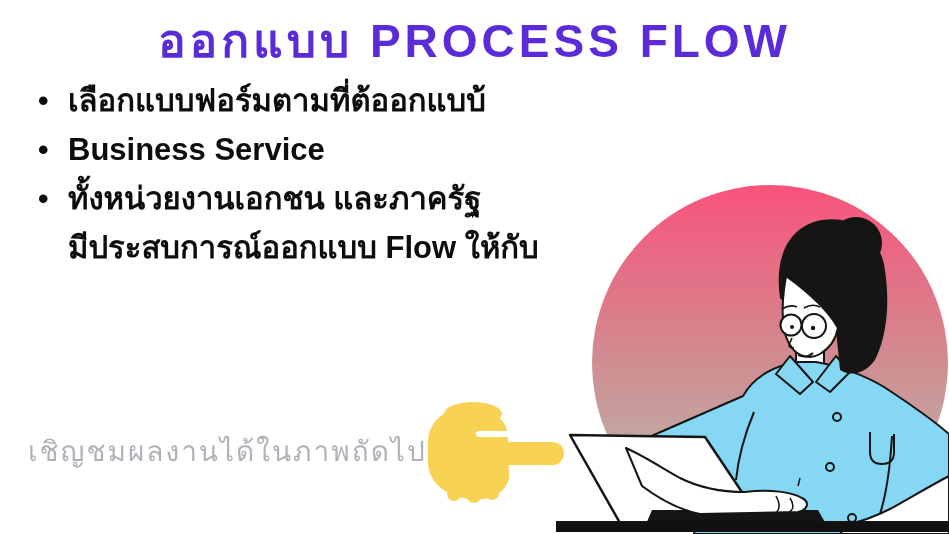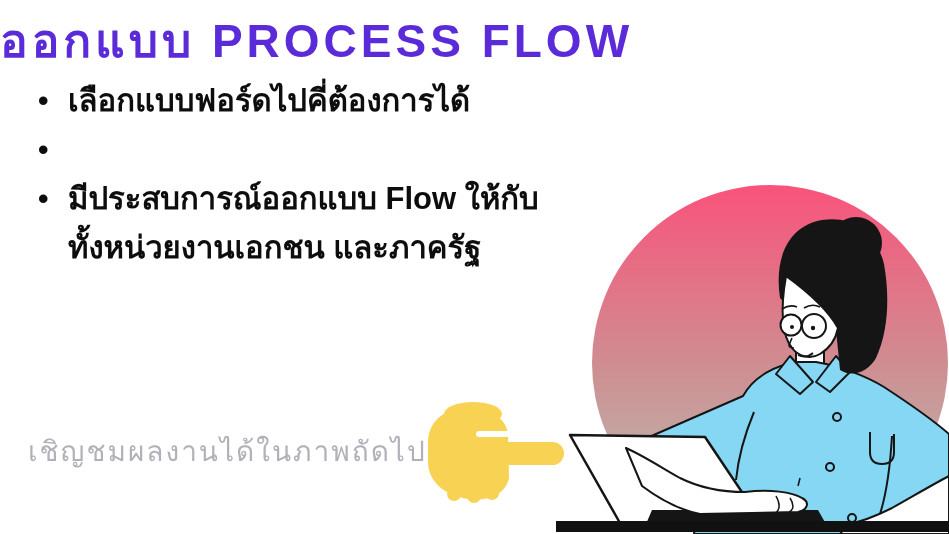--- a/index.html
+++ b/index.html
@@ -1,21 +1,21 @@
 <!DOCTYPE html>
 <html><head>
 <meta charset="utf-8">
 <style>
   html,body{margin:0;padding:0;background:#e8e8e8;}
   .slide{
     position:relative;width:949px;height:534px;background:#ffffff;overflow:hidden;
     font-family:"Liberation Sans","DejaVu Sans",sans-serif;
   }
   .title{
-    position:absolute;top:4px;left:0;width:949px;
+    position:absolute;top:4px;left:0;width:949px;text-align:center;
     font-size:46px;font-weight:800;letter-spacing:4px;color:#5B2BD9;
     white-space:nowrap;margin:0;
   }
   .bullets{
     position:absolute;left:38px;top:76px;width:905px;margin:0;padding:0;list-style:none;
     color:#0d0d0d;font-size:31px;font-weight:700;line-height:49px;
   }
   .bullet{display:flex;align-items:flex-start;}
   .dot{flex:0 0 auto;width:30px;font-size:30px;line-height:49px;}
   .blines{flex:1 1 auto;}
@@ -31,33 +31,34 @@
 <body>
 
 <div class="slide">
 
   <h1 class="title">ออกแบบ PROCESS FLOW</h1>
 
   <ul class="bullets">
     <li class="bullet">
       <span class="dot">•</span>
       <span class="blines">
-        <span class="bline">เลือกแบบฟอร์ดไปคี่ต้องการได้</span>
+        <span class="bline">เลือกแบบฟอร์มตามที่ต้ออกแบบ้</span>
       </span>
     </li>
     <li class="bullet">
       <span class="dot">•</span>
       <span class="blines">
+        <span class="bline">Business Service</span>
       </span>
     </li>
     <li class="bullet">
       <span class="dot">•</span>
       <span class="blines">
+        <span class="bline">ทั้งหน่วยงานเอกชน และภาครัฐ</span>
         <span class="bline">มีประสบการณ์ออกแบบ Flow ให้กับ</span>
-        <span class="bline">ทั้งหน่วยงานเอกชน และภาครัฐ</span>
       </span>
     </li>
   </ul>
 
   <div class="footer-note">เชิญชมผลงานได้ในภาพถัดไปค่ะ</div>
 
   <svg class="hand" viewBox="0 0 150 105" aria-hidden="true">
     <g fill="#F8D353">
       <path d="M 10,42 C 12,20 30,9 52,10 C 74,11 89,21 90,37 L 91,80 C 88,96 70,104 50,101 C 28,98 10,84 10,64 Z"></path>
       <ellipse cx="55" cy="16" rx="29" ry="12"></ellipse>

